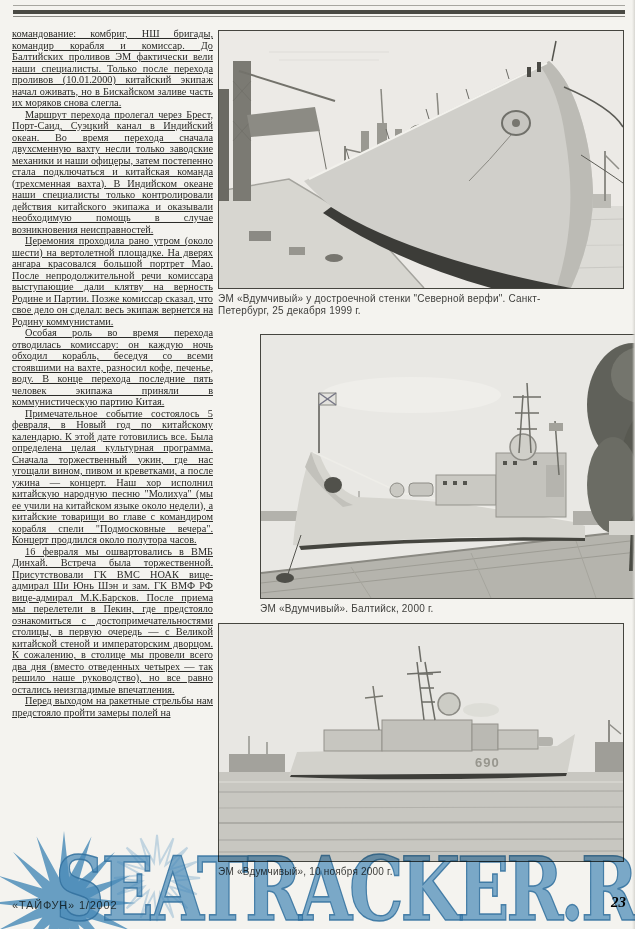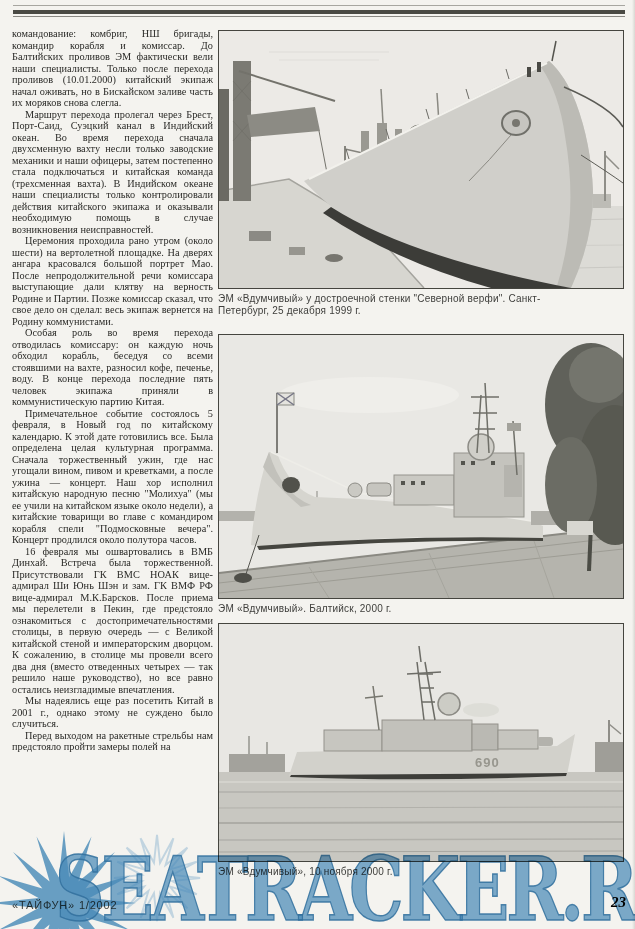--- a/index.html
+++ b/index.html
@@ -10,28 +10,28 @@
   }
   .page::after{content:"";position:absolute;right:0;top:0;width:3px;height:100%;
     background:linear-gradient(to left,#d8d7d2,rgba(216,215,210,0));pointer-events:none;}
   .toprules{position:absolute;left:13px;top:5px;width:612px;}
   .rule-thin{height:1px;background:#a7a6a0;}
   .rule-thick{height:4px;background:#4a4a44;margin-top:4px;}
   .rule-thin2{height:1px;background:#8a8984;margin-top:2px;}
 
   .text-col{
     position:absolute;left:12px;top:28px;width:201px;height:832px;overflow:hidden;
-    font-size:10.3px;line-height:11.5px;text-align:justify;
+    font-size:10.3px;line-height:11.5px;text-align:justify;text-decoration:underline;
   }
   .text-col p{margin:0;text-indent:13px;}
   .text-col p.first{text-indent:0;}
 
   figure{position:absolute;left:218px;margin:0;width:332px;}
   .photo-frame{display:block;border:1px solid #45453f;background:#e9e8e4;}
-  .fig1{top:30px;}  .fig2{top:334px;}  .fig3{top:623px;}
+  .fig1{top:30px;}  .fig2{top:334px;margin-left:42px;}  .fig3{top:623px;}
   figcaption{
     font-family:"Liberation Sans",sans-serif;font-size:10px;line-height:12px;
     color:#3e3e3b;margin-top:4px;letter-spacing:.2px;
   }
 
   .watermark{position:absolute;left:0;top:815px;width:635px;height:114px;
     mix-blend-mode:multiply;pointer-events:none;z-index:8;}
   .wm-text{
     position:absolute;left:55px;top:30px;line-height:1;white-space:nowrap;
     font-family:"DejaVu Serif",serif;font-weight:bold;font-size:88px;
@@ -62,21 +62,20 @@
     <div class="rule-thin2"></div>
   </div>
 
   <div class="text-col" lang="ru">
     <p class="first">командование: комбриг, НШ бригады, командир корабля и комиссар. До Балтийских проливов ЭМ фактически вели наши специалисты. Только после перехода проливов (10.01.2000) китайский экипаж начал оживать, но в Бискайском заливе часть их моряков снова слегла.</p>
     <p>Маршрут перехода пролегал через Брест, Порт-Саид, Суэцкий канал в Индийский океан. Во время перехода сначала двухсменную вахту несли только заводские механики и наши офицеры, затем постепенно стала подключаться и китайская команда (трехсменная вахта). В Индийском океане наши специалисты только контролировали действия китайского экипажа и оказывали необходимую помощь в случае возникновения неисправностей.</p>
     <p>Церемония проходила рано утром (около шести) на вертолетной площадке. На дверях ангара красовался большой портрет Мао. После непродолжительной речи комиссара выступающие дали клятву на верность Родине и Партии. Позже комиссар сказал, что свое дело он сделал: весь экипаж вернется на Родину коммунистами.</p>
     <p>Особая роль во время перехода отводилась комиссару: он каждую ночь обходил корабль, беседуя со всеми стоявшими на вахте, разносил кофе, печенье, воду. В конце перехода последние пять человек экипажа приняли в коммунистическую партию Китая.</p>
     <p>Примечательное событие состоялось 5 февраля, в Новый год по китайскому календарю. К этой дате готовились все. Была определена целая культурная программа. Сначала торжественный ужин, где нас угощали вином, пивом и креветками, а после ужина — концерт. Наш хор исполнил китайскую народную песню "Молихуа" (мы ее учили на китайском языке около недели), а китайские товарищи во главе с командиром корабля спели "Подмосковные вечера". Концерт продлился около полутора часов.</p>
     <p>16 февраля мы ошвартовались в ВМБ Динхай. Встреча была торжественной. Присутствовали ГК ВМС НОАК вице-адмирал Ши Юнь Шэн и зам. ГК ВМФ РФ вице-адмирал М.К.Барсков. После приема мы перелетели в Пекин, где предстояло ознакомиться с достопримечательностями столицы, в первую очередь — с Великой китайской стеной и императорским дворцом. К сожалению, в столице мы провели всего два дня (вместо отведенных четырех — так решило наше руководство), но все равно остались неизгладимые впечатления.</p>
-    <p>Мы надеялись еще раз посетить Китай в 2001 г., однако этому не суждено было случиться.</p>
     <p>Перед выходом на ракетные стрельбы нам предстояло пройти замеры полей на</p>
   </div>
 
   <figure class="fig1">
     <svg class="photo-frame" width="404" height="257" viewBox="0 0 404 257">
       <rect x="0" y="0" width="404" height="257" fill="#eceae6"></rect>
       <g opacity="0.35">
         <rect x="50" y="20" width="120" height="2" fill="#d9d8d3"></rect>
         <rect x="60" y="28" width="100" height="2" fill="#dcdbd6"></rect>
       </g>

